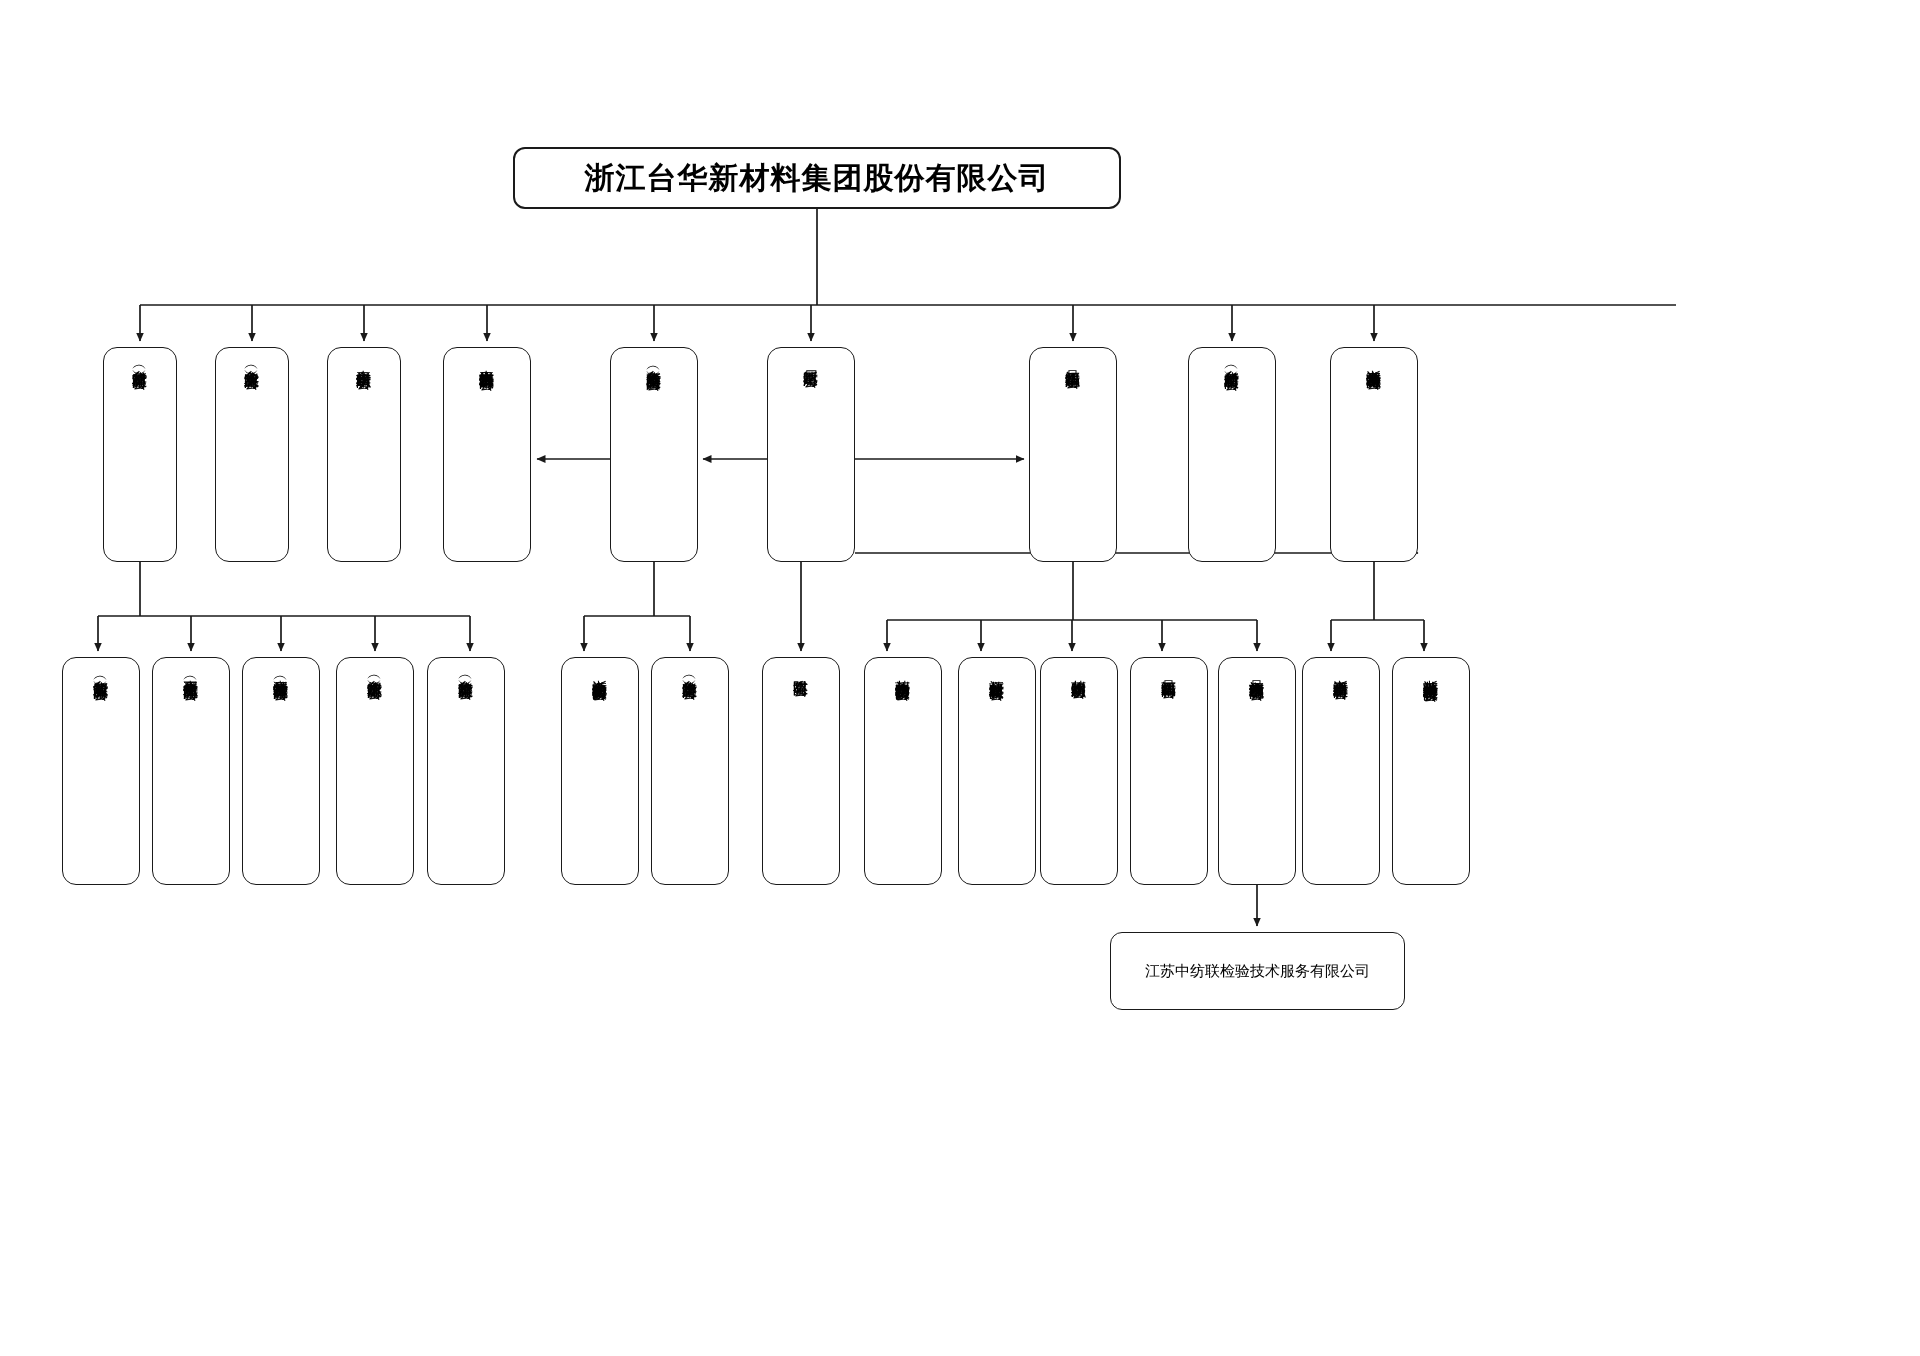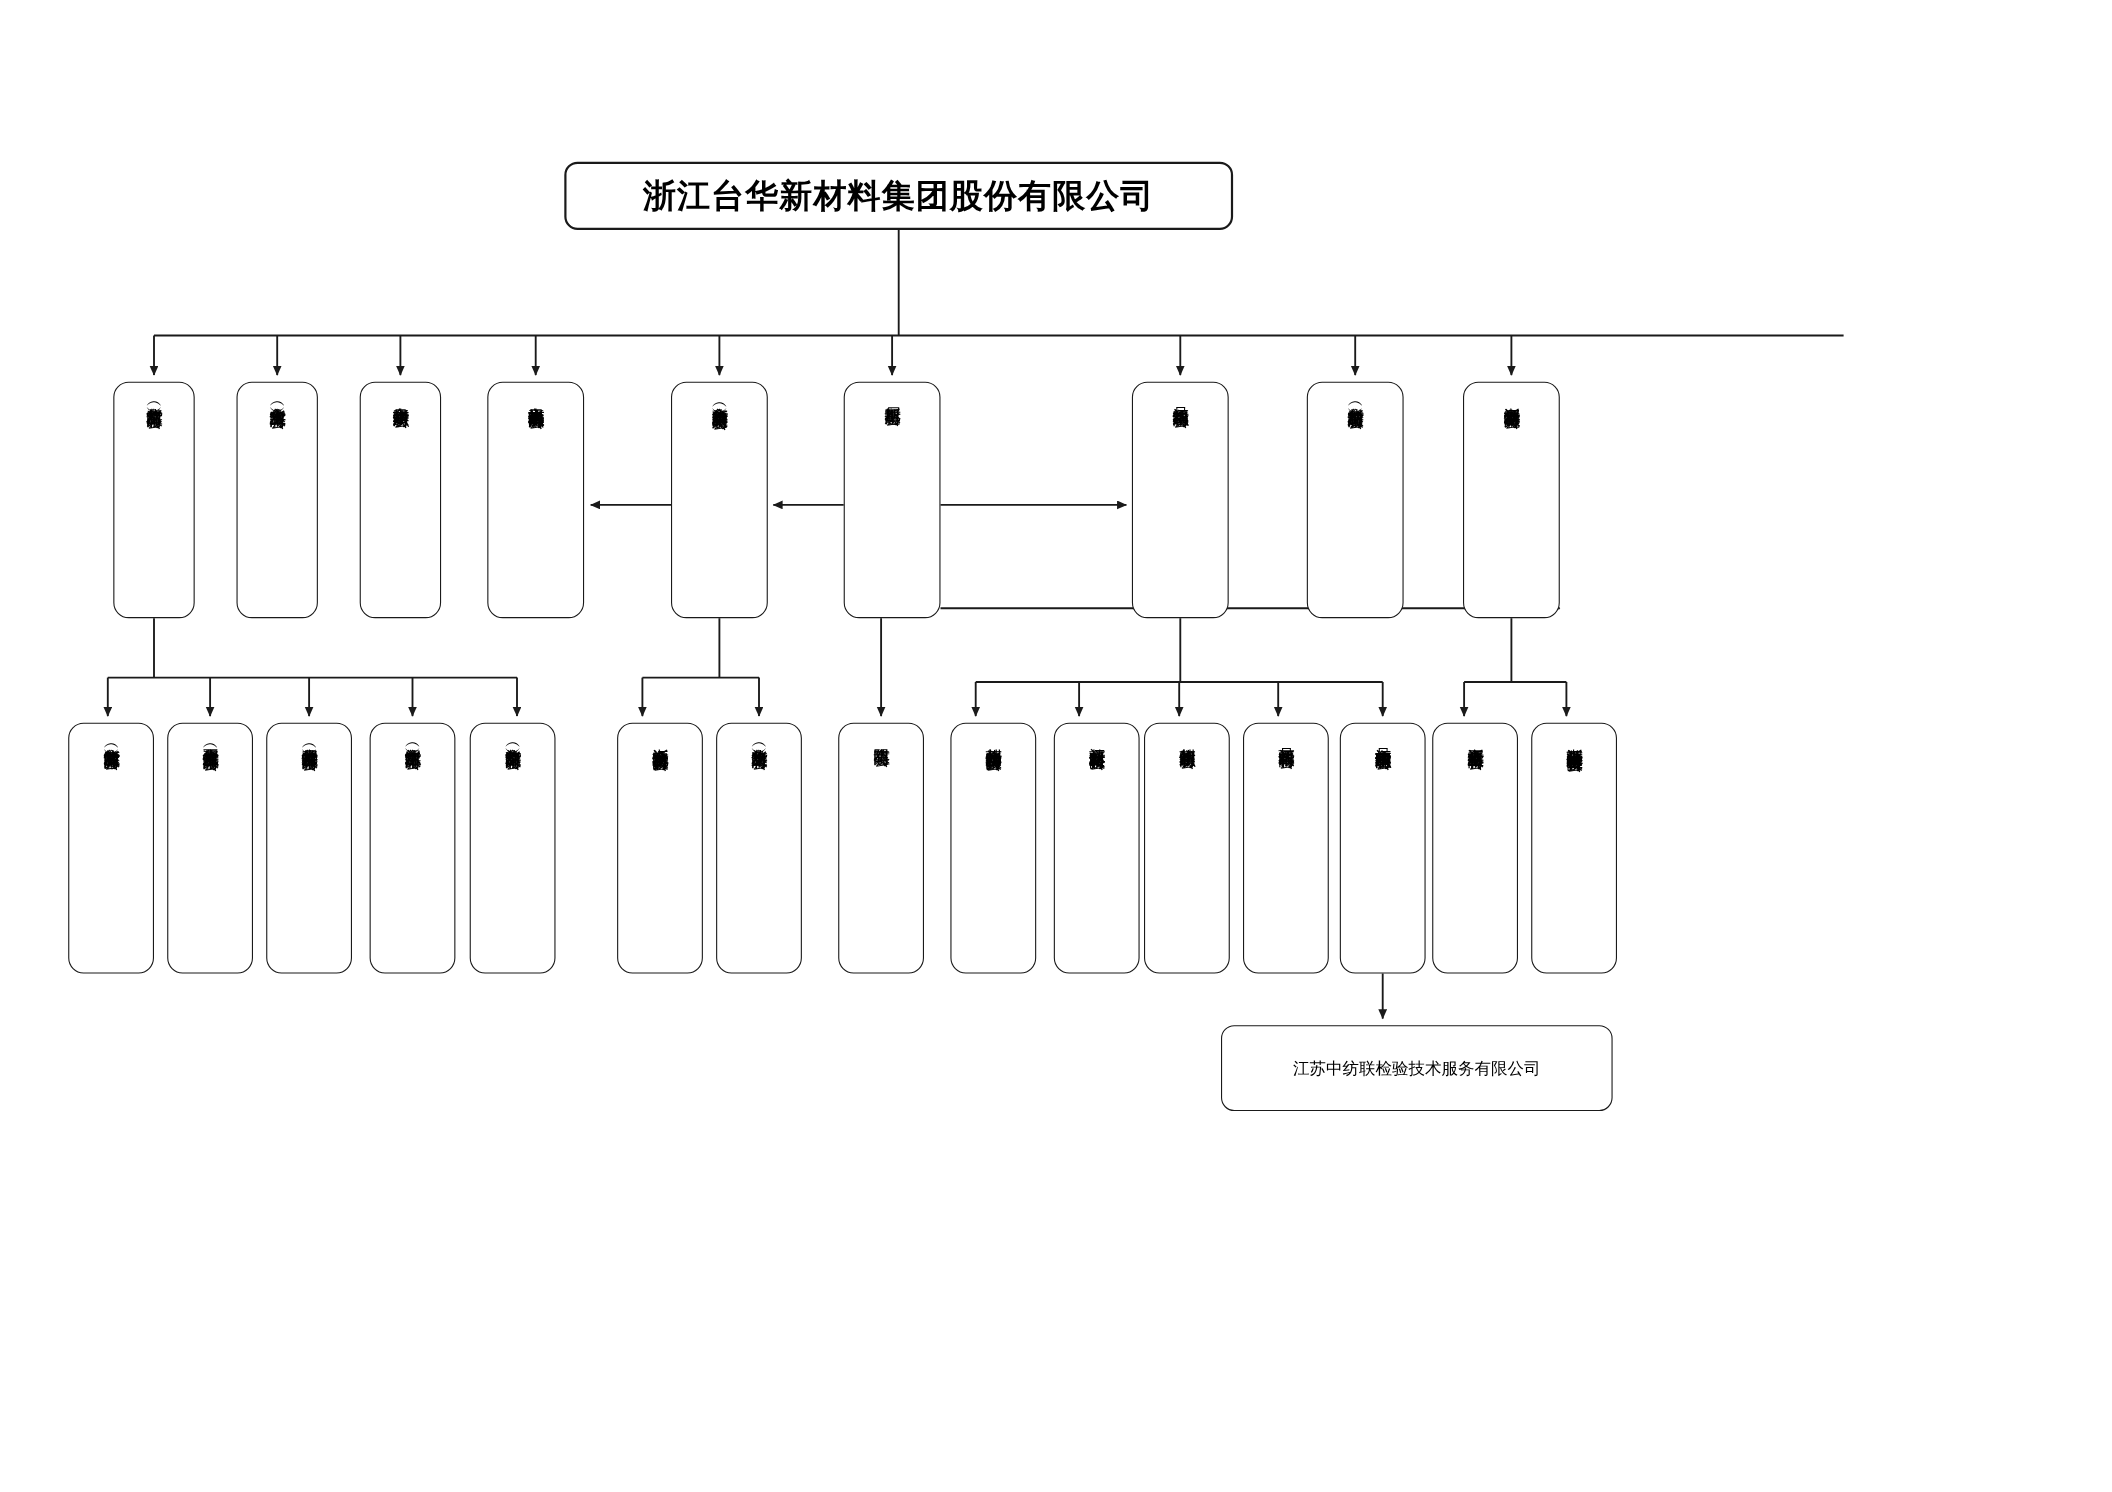--- a/index.html
+++ b/index.html
@@ -46,21 +46,21 @@
     align-items:center;
   }
   #root .htext{font-size:30px;font-weight:bold;letter-spacing:1px;}
 
   
   .tier1{top:331px;height:215px;}
   .tier2{top:641px;height:228px;}
 
   .leaf-wide{align-items:center;}
   #leaf-zhongfang{
-    left:1110px;top:916px;width:356px;height:78px;
+    left:1110px;top:916px;width:295px;height:78px;
     border-radius:12px;align-items:center;
   }
   #leaf-zhongfang .htext{font-size:15px;}
 </style>
 </head>
 <body>
 
 <div id="canvas">
 
   <svg class="wires" viewBox="0 0 1920 1356">

